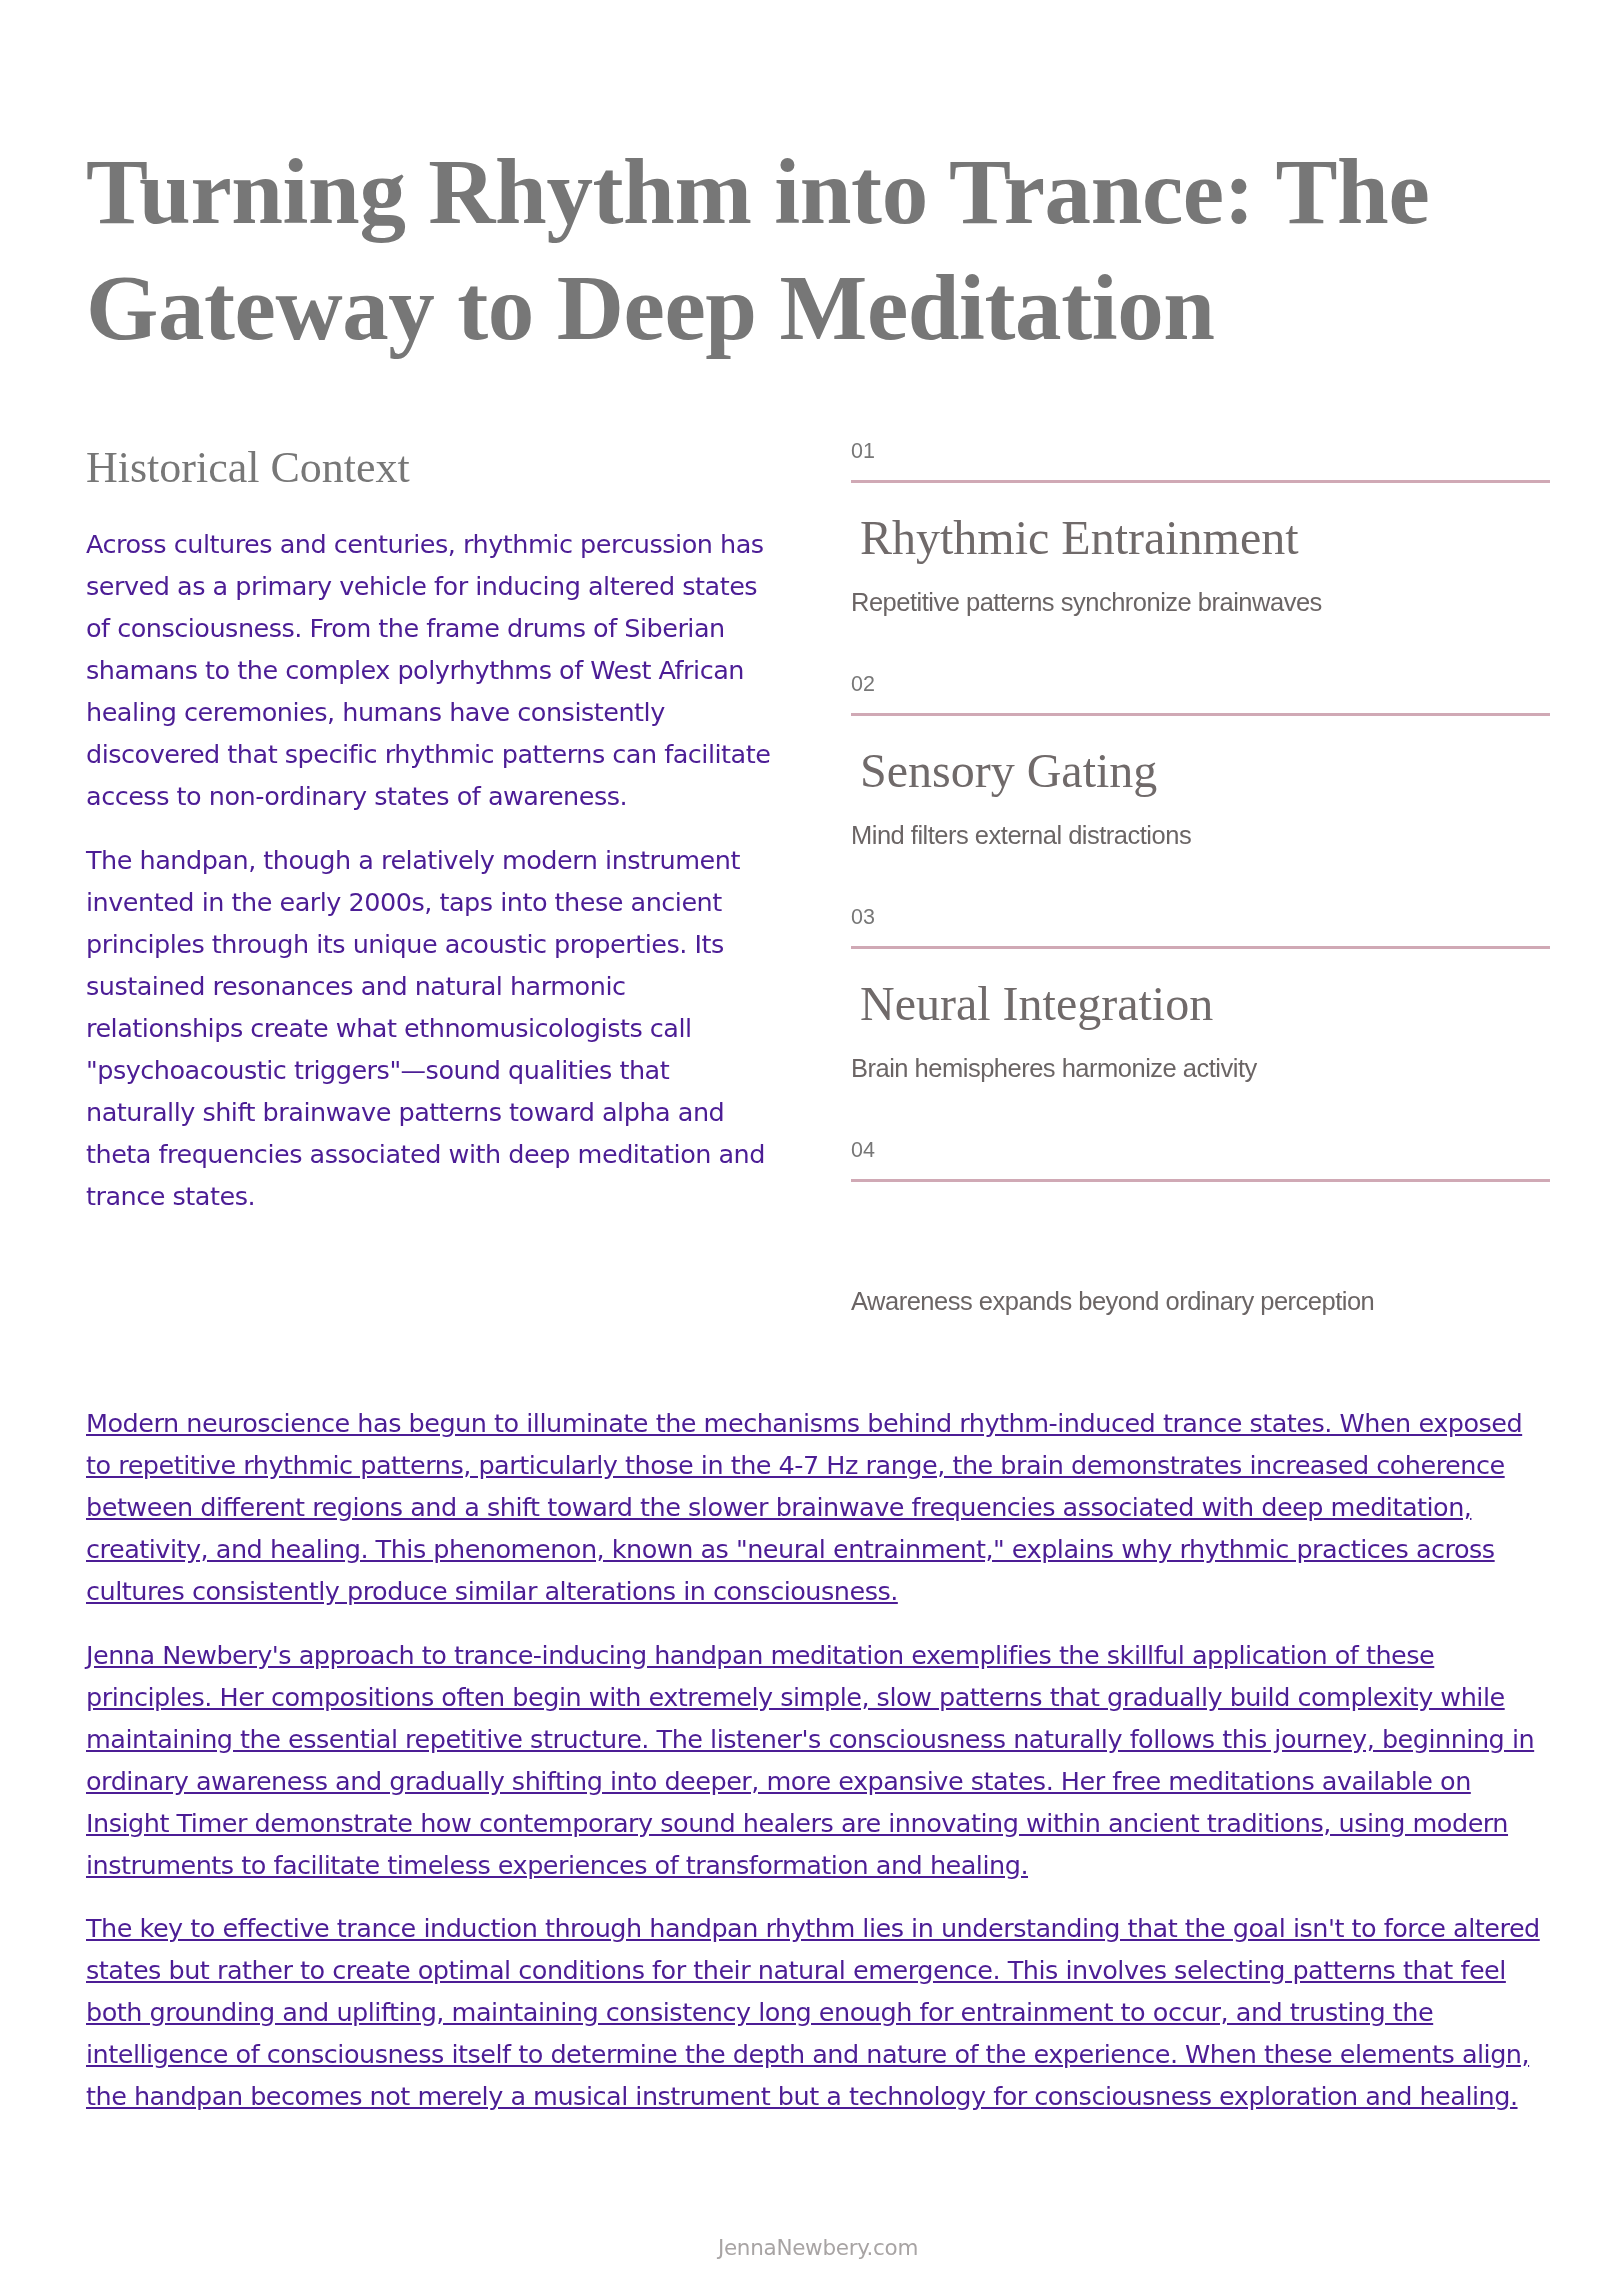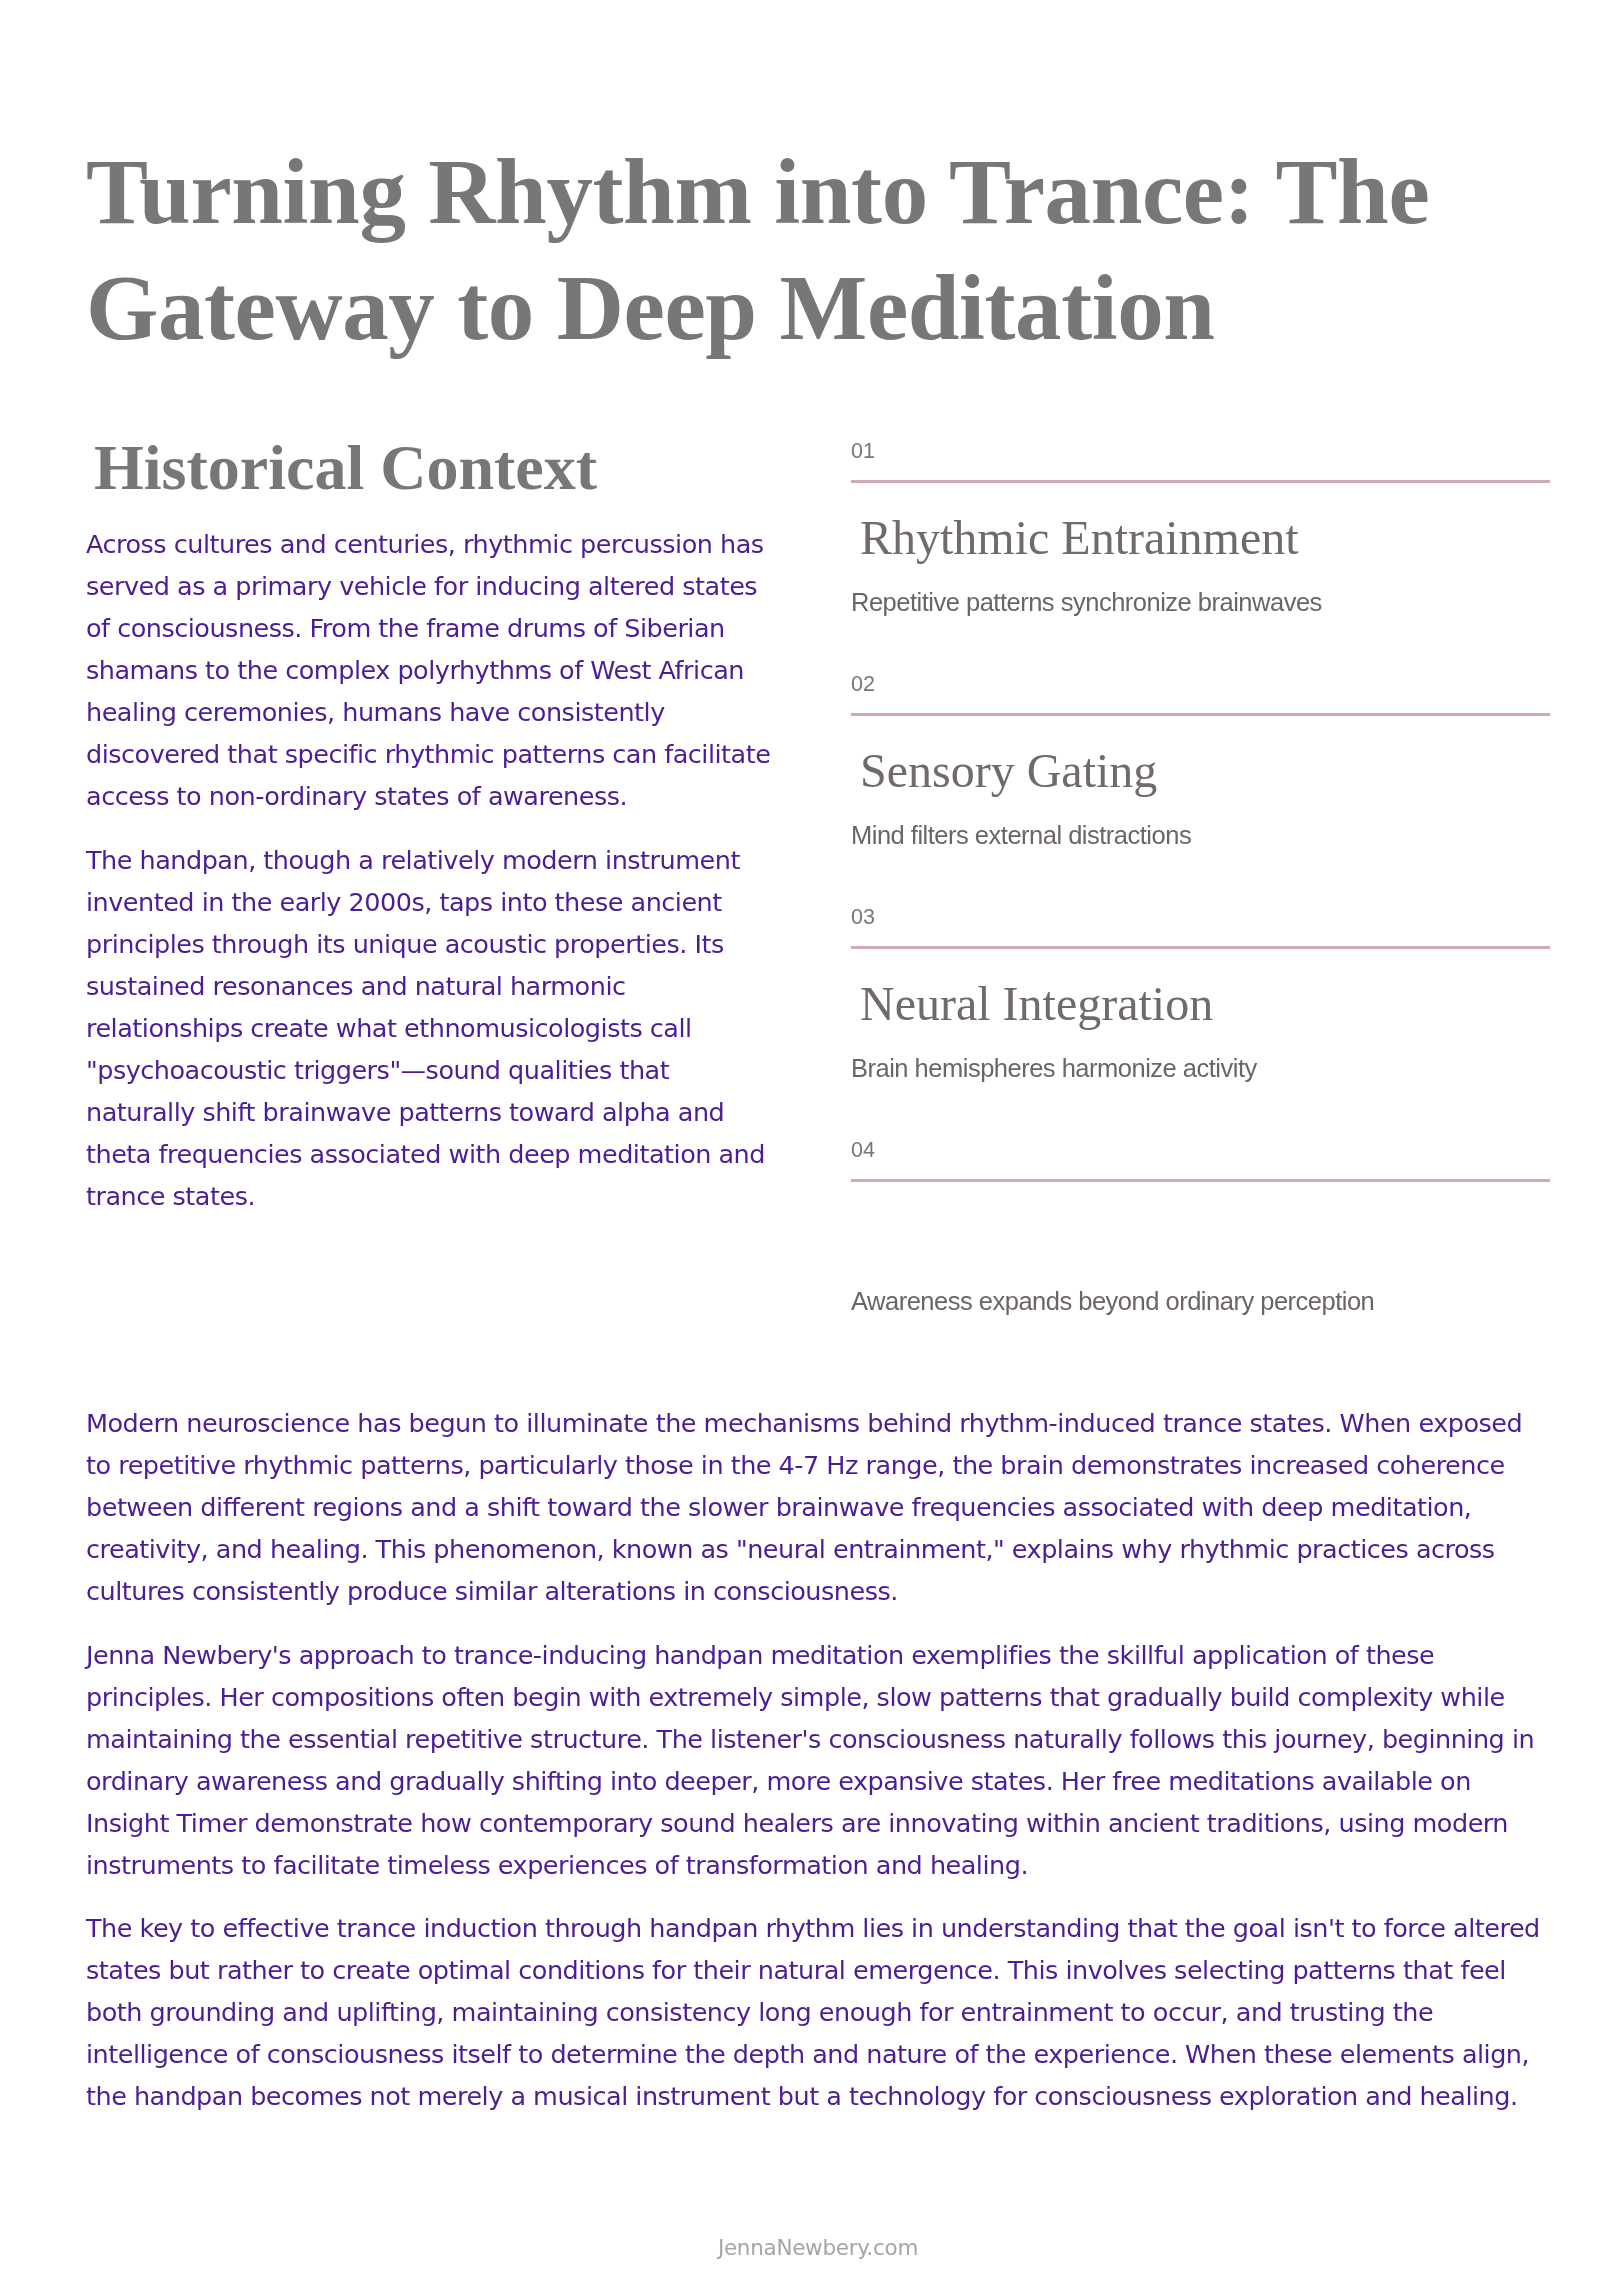--- a/index.html
+++ b/index.html
@@ -7,21 +7,21 @@
   .page { position: absolute; left: 86px; top: 0; width: 1463px; }
   .title {
     position: absolute; left: 0; top: 134px; width: 1505px;
     font-family: "Liberation Serif", "DejaVu Serif", serif;
     font-size: 93px; line-height: 116px; color: #777777; font-weight: bold;
     margin: 0; letter-spacing: -0.4px;
   }
   .left-col { position: absolute; left: 0; top: 439px; width: 699px; }
   .h2 {
     font-family: "Liberation Serif", "DejaVu Serif", serif;
-    font-size: 64px; line-height: 57px; color: #777777; font-weight: bold; margin: 0 0 27px 8px;
+    font-size: 44px; line-height: 57px; color: #777777; font-weight: normal; margin: 0 0 27px 0;
   }
   .body-text {
     font-family: "DejaVu Sans", "Liberation Sans", sans-serif;
     font-size: 25.5px; line-height: 42px; color: #4c1d95; margin: 0 0 21.5px 0;
     letter-spacing: -0.5px;
   }
   .right-col { position: absolute; left: 765px; top: 439px; width: 699px; }
   .step { position: relative; height: 233px; }
   .step-num {
     position: absolute; left: 0; top: 0;
@@ -33,21 +33,21 @@
     position: absolute; left: 0; top: 61px;
     font-family: "Liberation Serif", "DejaVu Serif", serif;
     font-size: 48px; line-height: 57px; color: #706a6a; margin: 9px; font-weight: normal;
   }
   .step-desc {
     position: absolute; left: 0; top: 143px;
     font-family: Liberation Sans, sans-serif;
     font-size: 25.5px; line-height: 41px; color: #6b6565; letter-spacing: -0.5px;
   }
   .bottom { position: absolute; left: 0; top: 1402px; width: 1463px; }
-  .bottom .body-text { margin-bottom: 21.5px; }
+  .bottom .body-text { margin-bottom: 21.5px; text-decoration: underline; }
   .footer {
     position: absolute; left: 7px; width: 1622px; top: 2235px; text-align: center;
     font-family: "DejaVu Sans", "Liberation Sans", sans-serif;
     font-size: 21.5px; color: #a8a4a4; letter-spacing: -0.3px;
   }
 </style>
 </head>
 <body>
 
 <div class="page">

